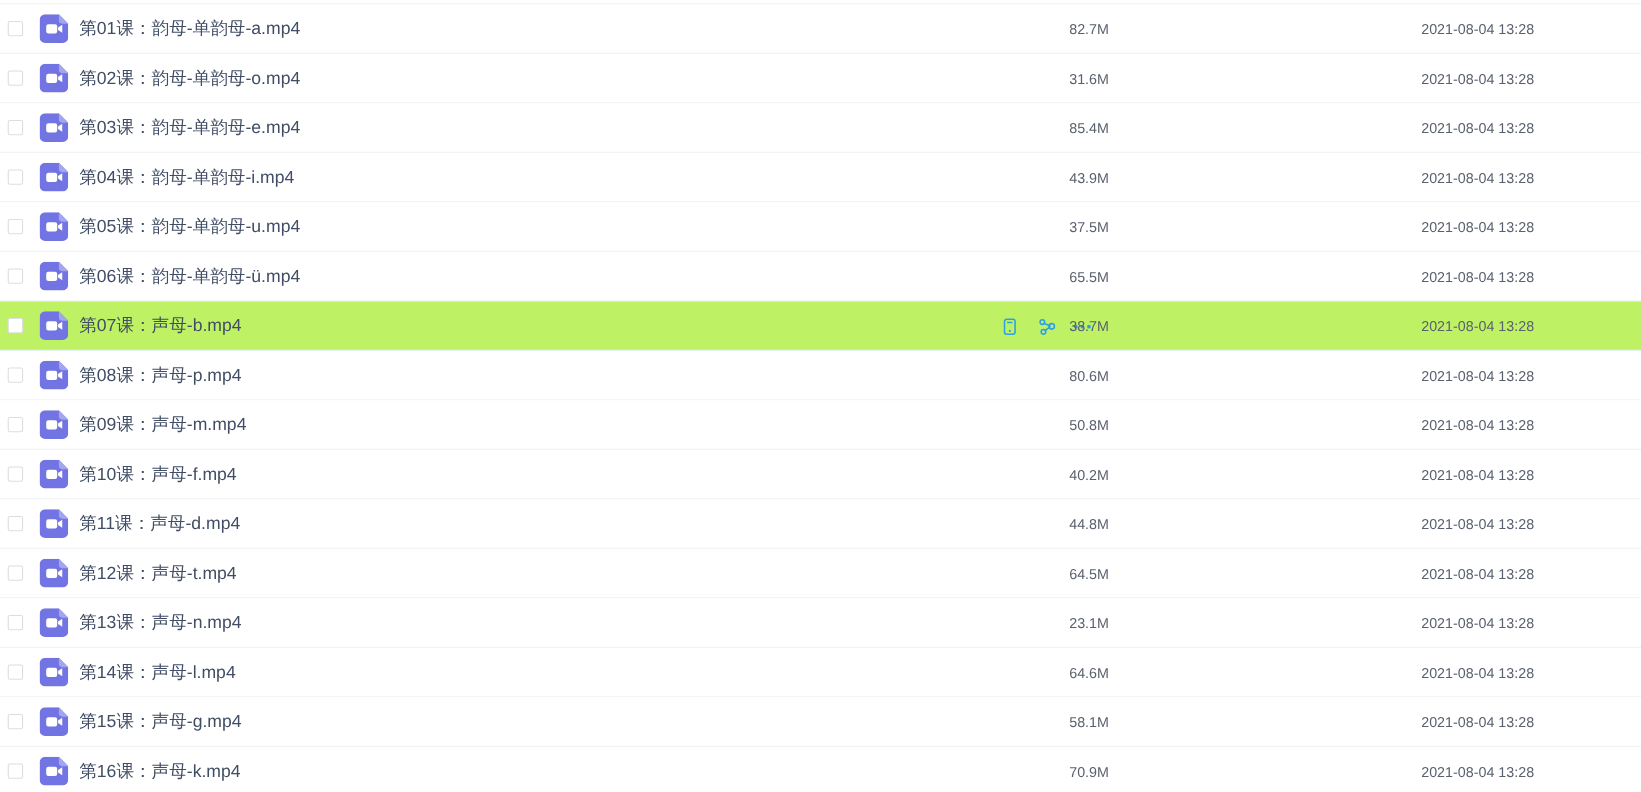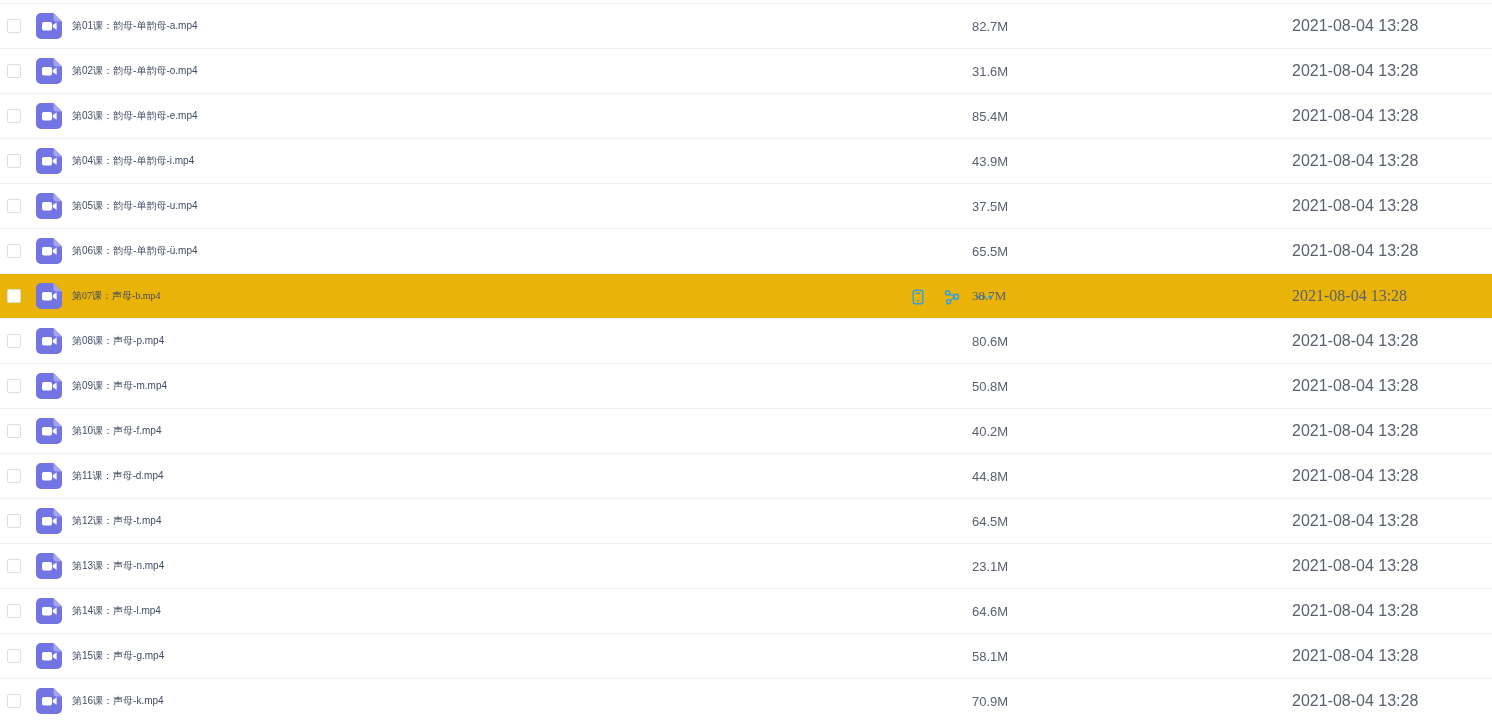--- a/index.html
+++ b/index.html
@@ -1,31 +1,31 @@
 <!DOCTYPE html>
 <html><head>
 <meta charset="utf-8">
 <style>
   * { margin:0; padding:0; box-sizing:border-box; }
   html,body { width:1492px; height:720px; background:#ffffff; overflow:hidden;
               font-family:"Liberation Sans","DejaVu Sans",sans-serif; }
   .file-list { margin-top:3px; border-top:1px solid #f0f1f3; }
   .row { position:relative; display:flex; align-items:center; height:45px;
          border-bottom:1px solid #f0f1f3; background:#ffffff; cursor:pointer; }
-  .row.hovered { background:#eab308; border-bottom-color:#e7f2f9;font-family:Liberation Serif, serif; }
+  .row.hovered { background:#bef264; border-bottom-color:#e7f2f9; }
   .checkbox { width:14px; height:14px; margin-left:7px; flex:0 0 14px;
               border:1px solid #dcdee2; border-radius:2px; background:#fff; }
   .file-icon { width:26px; height:26px; margin-left:15px; flex:0 0 26px; display:block; }
-  .name { margin-left:10px; font-size:10px; color:#414d64; white-space:nowrap; }
+  .name { margin-left:10px; font-size:16px; color:#414d64; white-space:nowrap; }
   .actions { position:absolute; left:909px; top:0; height:45px;
              display:flex; align-items:center; gap:15px; }
   .action-btn { width:18px; height:18px; display:flex; align-items:center;
                 justify-content:center; cursor:pointer; }
   .size { position:absolute; left:972px; font-size:13px; color:#5a616e; }
-  .date { position:absolute; left:1292px; font-size:16px; color:#5a616e; }
+  .date { position:absolute; left:1292px; font-size:13px; color:#5a616e; }
 </style>
 </head>
 <body>
 
 <div class="file-list" id="file-list">
     <div class="row">
     <span class="checkbox"></span>
     <svg class="file-icon" viewBox="0 0 26 26">
       <path d="M5 0 h12.5 L26 8.5 V21 a5 5 0 0 1 -5 5 H5 a5 5 0 0 1 -5 -5 V5 a5 5 0 0 1 5 -5 Z" fill="#7174e2"></path>
       <path d="M17.5 0 L26 8.5 H20.5 a3 3 0 0 1 -3 -3 Z" fill="#a3a5ef"></path>

